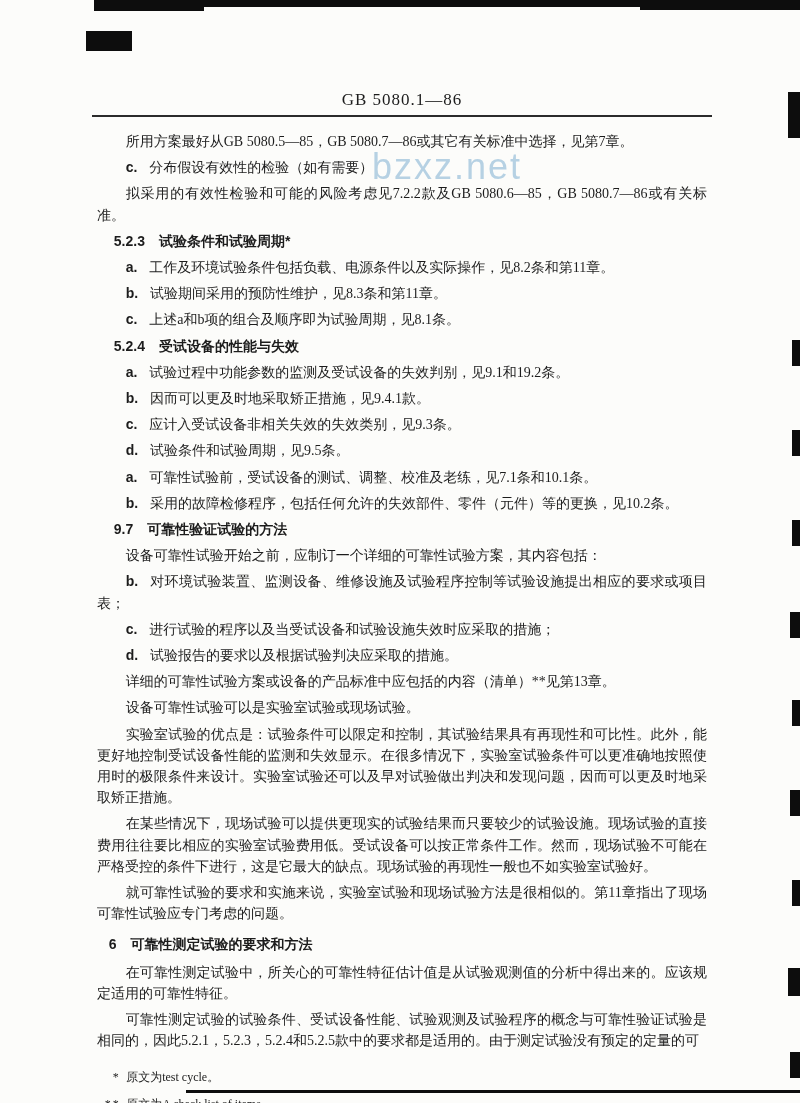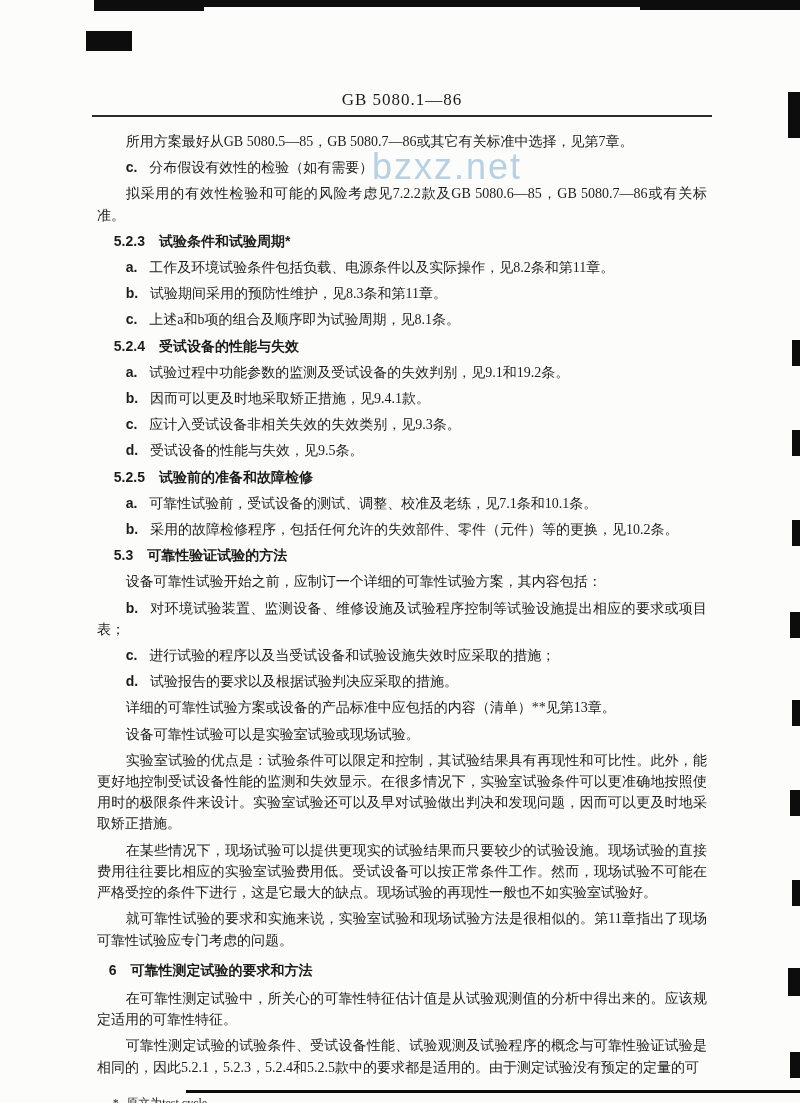--- a/index.html
+++ b/index.html
@@ -78,25 +78,24 @@
         <p class="block item"><span class="marker">c.</span><span>分布假设有效性的检验（如有需要）</span></p>
         <p class="block para">拟采用的有效性检验和可能的风险考虑见7.2.2款及GB 5080.6—85，GB 5080.7—86或有关标准。</p>
         <p class="block heading">5.2.3　试验条件和试验周期*</p>
         <p class="block item"><span class="marker">a.</span><span>工作及环境试验条件包括负载、电源条件以及实际操作，见8.2条和第11章。</span></p>
         <p class="block item"><span class="marker">b.</span><span>试验期间采用的预防性维护，见8.3条和第11章。</span></p>
         <p class="block item"><span class="marker">c.</span><span>上述a和b项的组合及顺序即为试验周期，见8.1条。</span></p>
         <p class="block heading">5.2.4　受试设备的性能与失效</p>
         <p class="block item"><span class="marker">a.</span><span>试验过程中功能参数的监测及受试设备的失效判别，见9.1和19.2条。</span></p>
         <p class="block item"><span class="marker">b.</span><span>因而可以更及时地采取矫正措施，见9.4.1款。</span></p>
         <p class="block item"><span class="marker">c.</span><span>应计入受试设备非相关失效的失效类别，见9.3条。</span></p>
-        <p class="block item"><span class="marker">d.</span><span>受试设备的性能与失效，见9.5条。</span></p>
-        <p class="block heading">5.2.5　试验前的准备和故障检修</p>
+        <p class="block item"><span class="marker">d.</span><span>试验条件和试验周期，见9.5条。</span></p>
         <p class="block item"><span class="marker">a.</span><span>可靠性试验前，受试设备的测试、调整、校准及老练，见7.1条和10.1条。</span></p>
         <p class="block item"><span class="marker">b.</span><span>采用的故障检修程序，包括任何允许的失效部件、零件（元件）等的更换，见10.2条。</span></p>
-        <p class="block heading">5.3　可靠性验证试验的方法</p>
+        <p class="block heading">9.7　可靠性验证试验的方法</p>
         <p class="block para">设备可靠性试验开始之前，应制订一个详细的可靠性试验方案，其内容包括：</p>
         <p class="block item"><span class="marker">b.</span><span>对环境试验装置、监测设备、维修设施及试验程序控制等试验设施提出相应的要求或项目表；</span></p>
         <p class="block item"><span class="marker">c.</span><span>进行试验的程序以及当受试设备和试验设施失效时应采取的措施；</span></p>
         <p class="block item"><span class="marker">d.</span><span>试验报告的要求以及根据试验判决应采取的措施。</span></p>
         <p class="block para">详细的可靠性试验方案或设备的产品标准中应包括的内容（清单）**见第13章。</p>
         <p class="block para">设备可靠性试验可以是实验室试验或现场试验。</p>
         <p class="block para">实验室试验的优点是：试验条件可以限定和控制，其试验结果具有再现性和可比性。此外，能更好地控制受试设备性能的监测和失效显示。在很多情况下，实验室试验条件可以更准确地按照使用时的极限条件来设计。实验室试验还可以及早对试验做出判决和发现问题，因而可以更及时地采取矫正措施。</p>
         <p class="block para">在某些情况下，现场试验可以提供更现实的试验结果而只要较少的试验设施。现场试验的直接费用往往要比相应的实验室试验费用低。受试设备可以按正常条件工作。然而，现场试验不可能在严格受控的条件下进行，这是它最大的缺点。现场试验的再现性一般也不如实验室试验好。</p>
         <p class="block para">就可靠性试验的要求和实施来说，实验室试验和现场试验方法是很相似的。第11章指出了现场可靠性试验应专门考虑的问题。</p>
         <p class="block section">6　可靠性测定试验的要求和方法</p>

